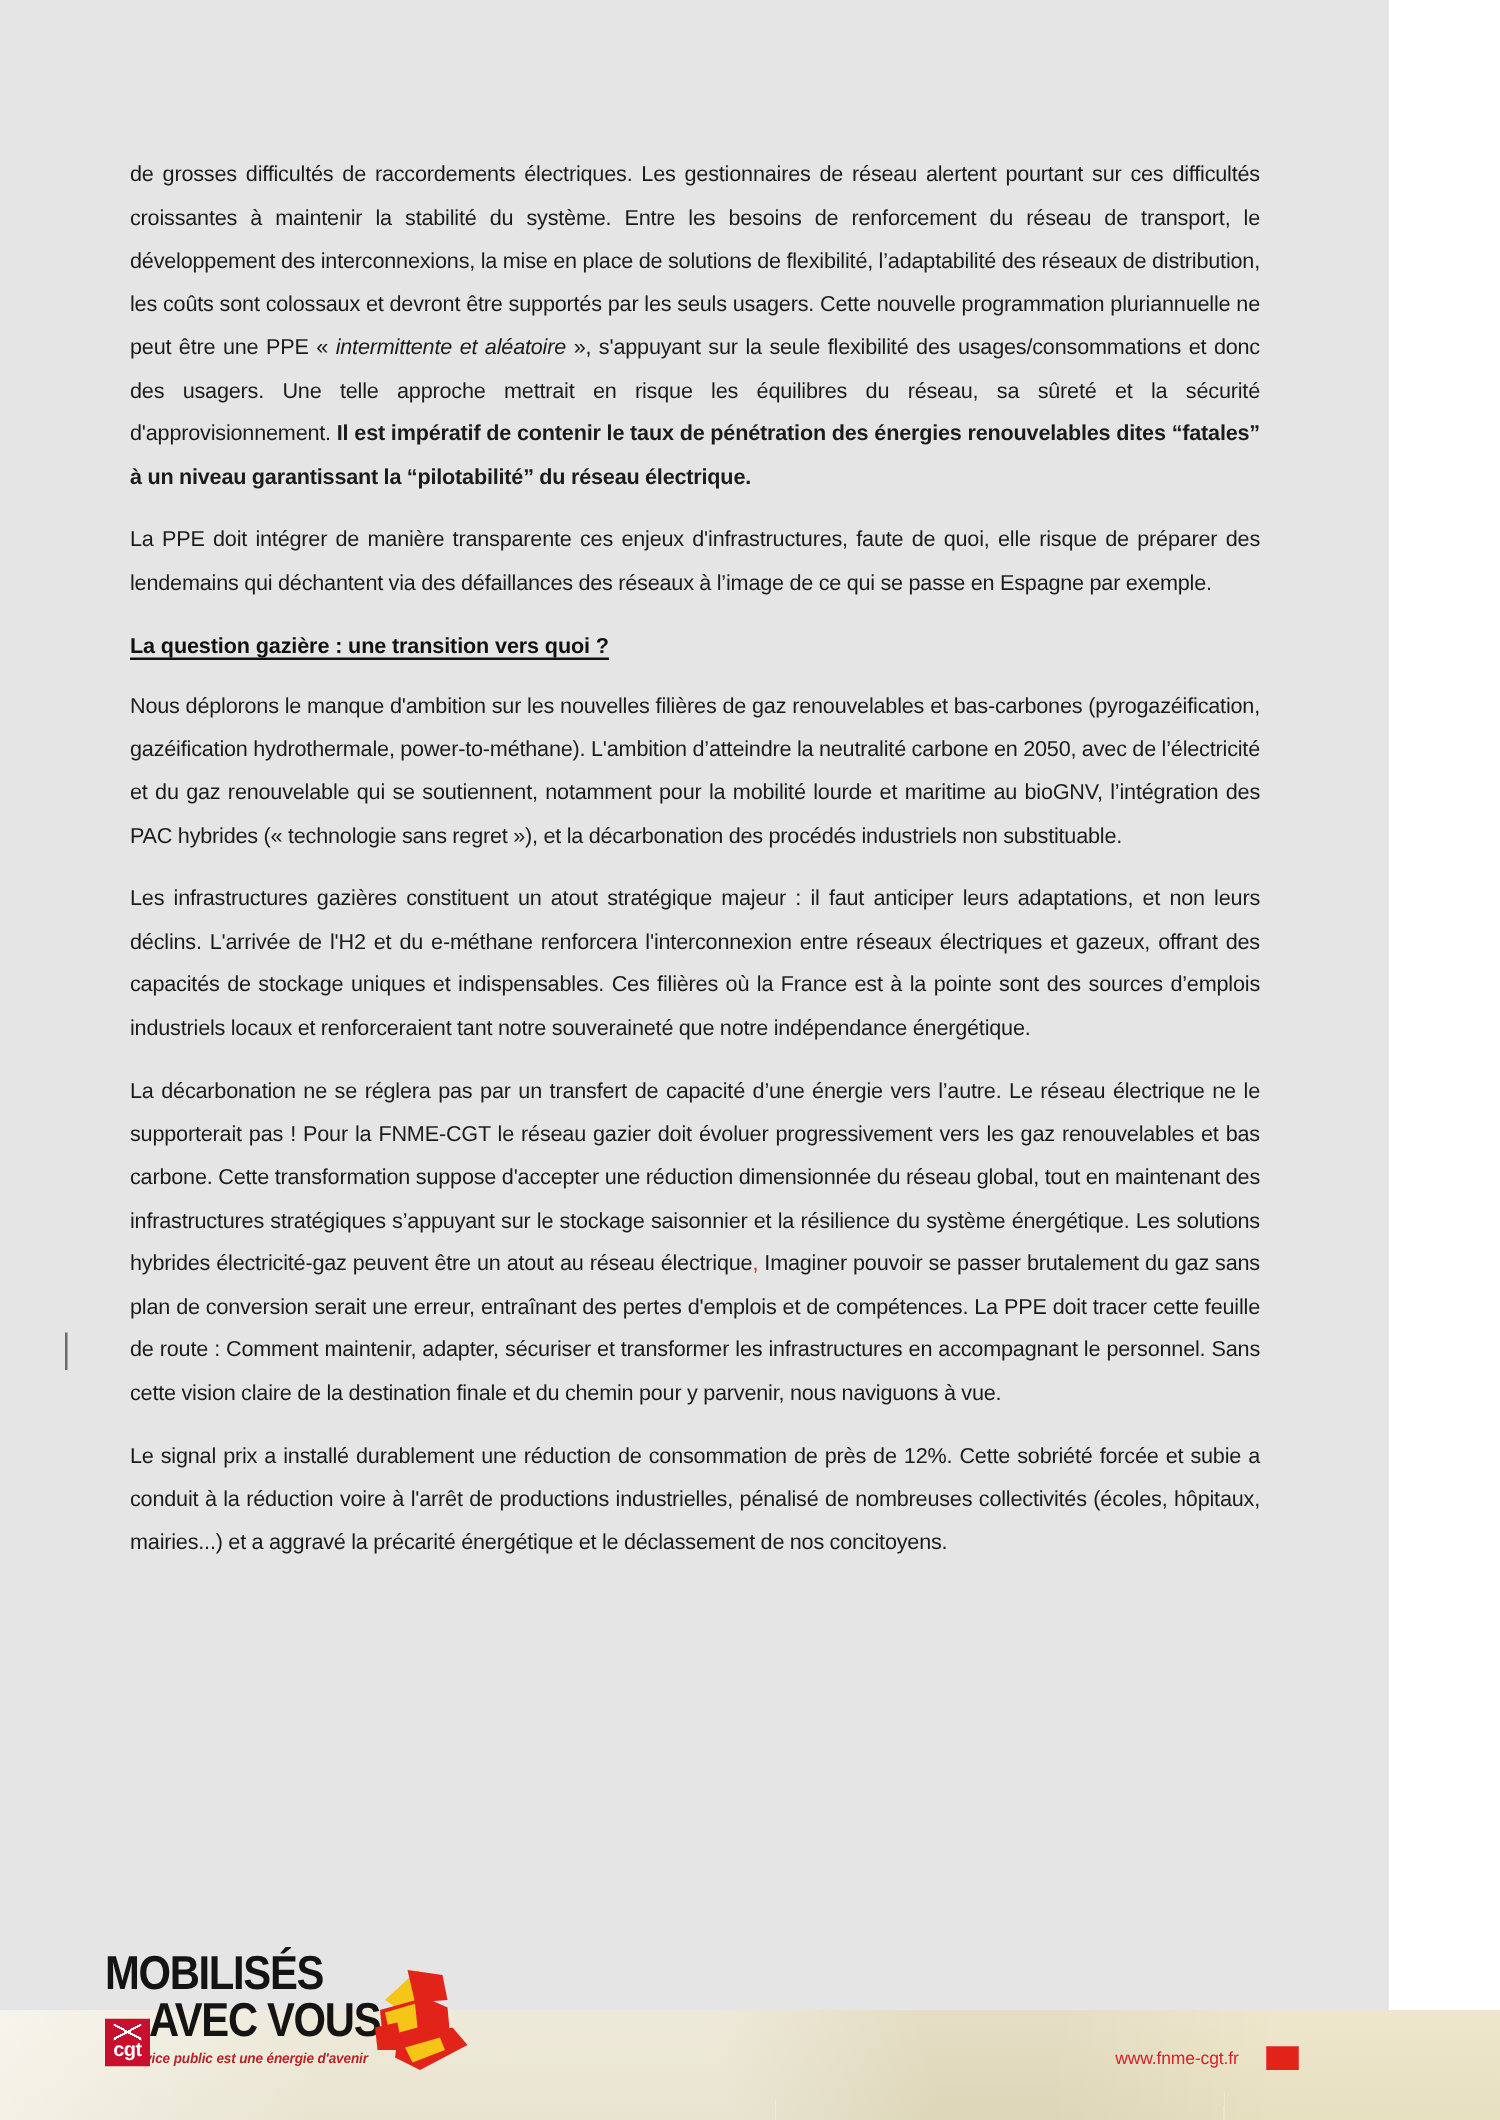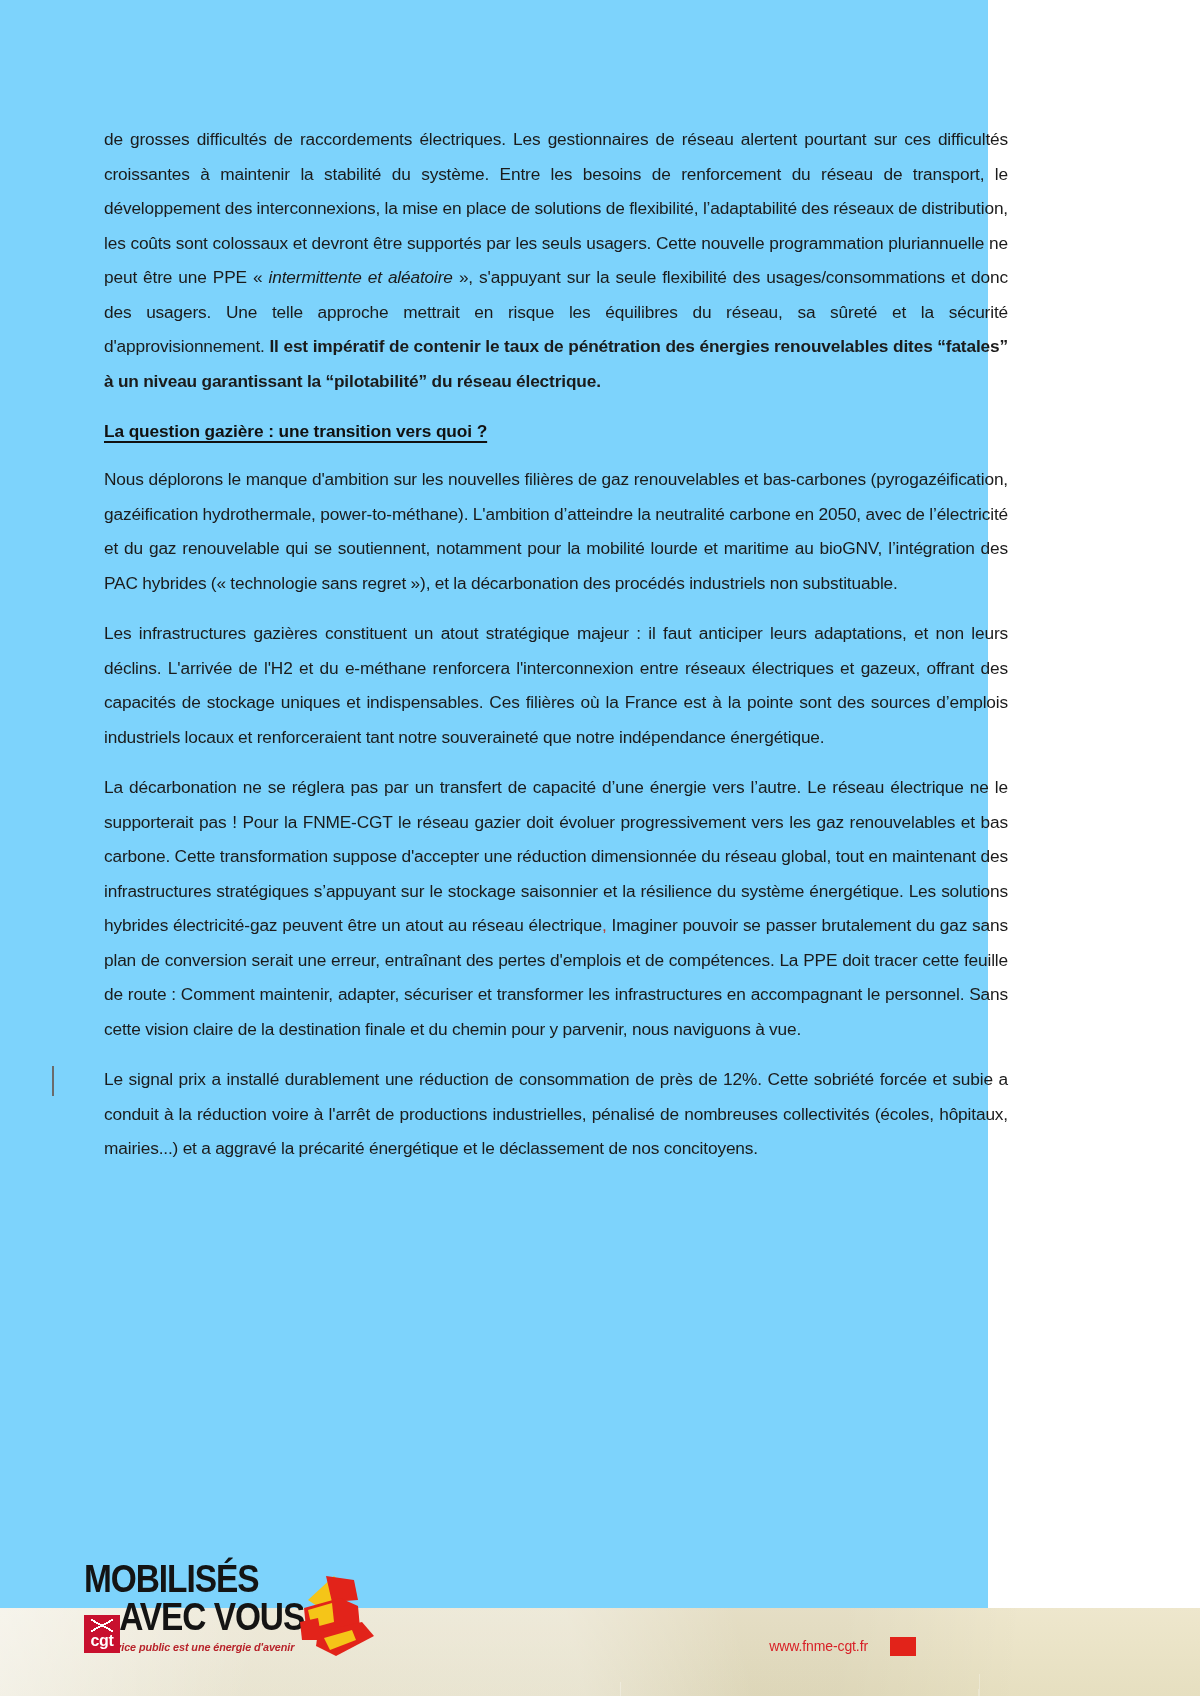--- a/index.html
+++ b/index.html
@@ -10,23 +10,23 @@
     width: 1200px;
     height: 1696px;
     background: #ffffff;
     font-family: "Liberation Sans", "DejaVu Sans", sans-serif;
     overflow: hidden;
     position: relative;
   }
 
   .page {
     position: relative;
-    width: 988px;
+    width: 1111px;
     height: 1696px;
-    background: #7dd3fc;
+    background: #e5e5e5;
     box-sizing: border-box;
   }
 
   
   .content {
     position: absolute;
     left: 104px;
     top: 122px;
     width: 904px;
   }
@@ -221,20 +221,23 @@
 <div class="page">
 
   <div class="change-bar"></div>
 
   <div class="content">
 
     <p class="para">
       <span>de grosses difficultés de raccordements électriques. Les gestionnaires de réseau alertent pourtant sur ces difficultés croissantes à maintenir la stabilité du système. Entre les besoins de renforcement du réseau de transport, le développement des interconnexions, la mise en place de solutions de flexibilité, l’adaptabilité des réseaux de distribution, les coûts sont colossaux et devront être supportés par les seuls usagers. Cette nouvelle programmation pluriannuelle ne peut être une PPE « </span><span class="i">intermittente et aléatoire</span><span> », s'appuyant sur la seule flexibilité des usages/consommations et donc des usagers. Une telle approche mettrait en risque les équilibres du réseau, sa sûreté et la sécurité d'approvisionnement. </span><span class="b">Il est impératif de contenir le taux de pénétration des énergies renouvelables dites “fatales” à un niveau garantissant la “pilotabilité” du réseau électrique.</span>
     </p>
 
+    <p class="para">
+      <span>La PPE doit intégrer de manière transparente ces enjeux d'infrastructures, faute de quoi, elle risque de préparer des lendemains qui déchantent via des défaillances des réseaux à l’image de ce qui se passe en Espagne par exemple.</span>
+    </p>
 
     <h3 class="heading">La question gazière : une transition vers quoi ?</h3>
 
     <p class="para">
       <span>Nous déplorons le manque d'ambition sur les nouvelles filières de gaz renouvelables et bas-carbones (pyrogazéification, gazéification hydrothermale, power-to-méthane). L'ambition d’atteindre la neutralité carbone en 2050, avec de l’électricité et du gaz renouvelable qui se soutiennent, notamment pour la mobilité lourde et maritime au bioGNV, l’intégration des PAC hybrides (« technologie sans regret »), et la décarbonation des procédés industriels non substituable.</span>
     </p>
 
     <p class="para">
       <span>Les infrastructures gazières constituent un atout stratégique majeur : il faut anticiper leurs adaptations, et non leurs déclins. L'arrivée de l'H2 et du e-méthane renforcera l'interconnexion entre réseaux électriques et gazeux, offrant des capacités de stockage uniques et indispensables. Ces filières où la France est à la pointe sont des sources d’emplois industriels locaux et renforceraient tant notre souveraineté que notre indépendance énergétique.</span>
     </p>

